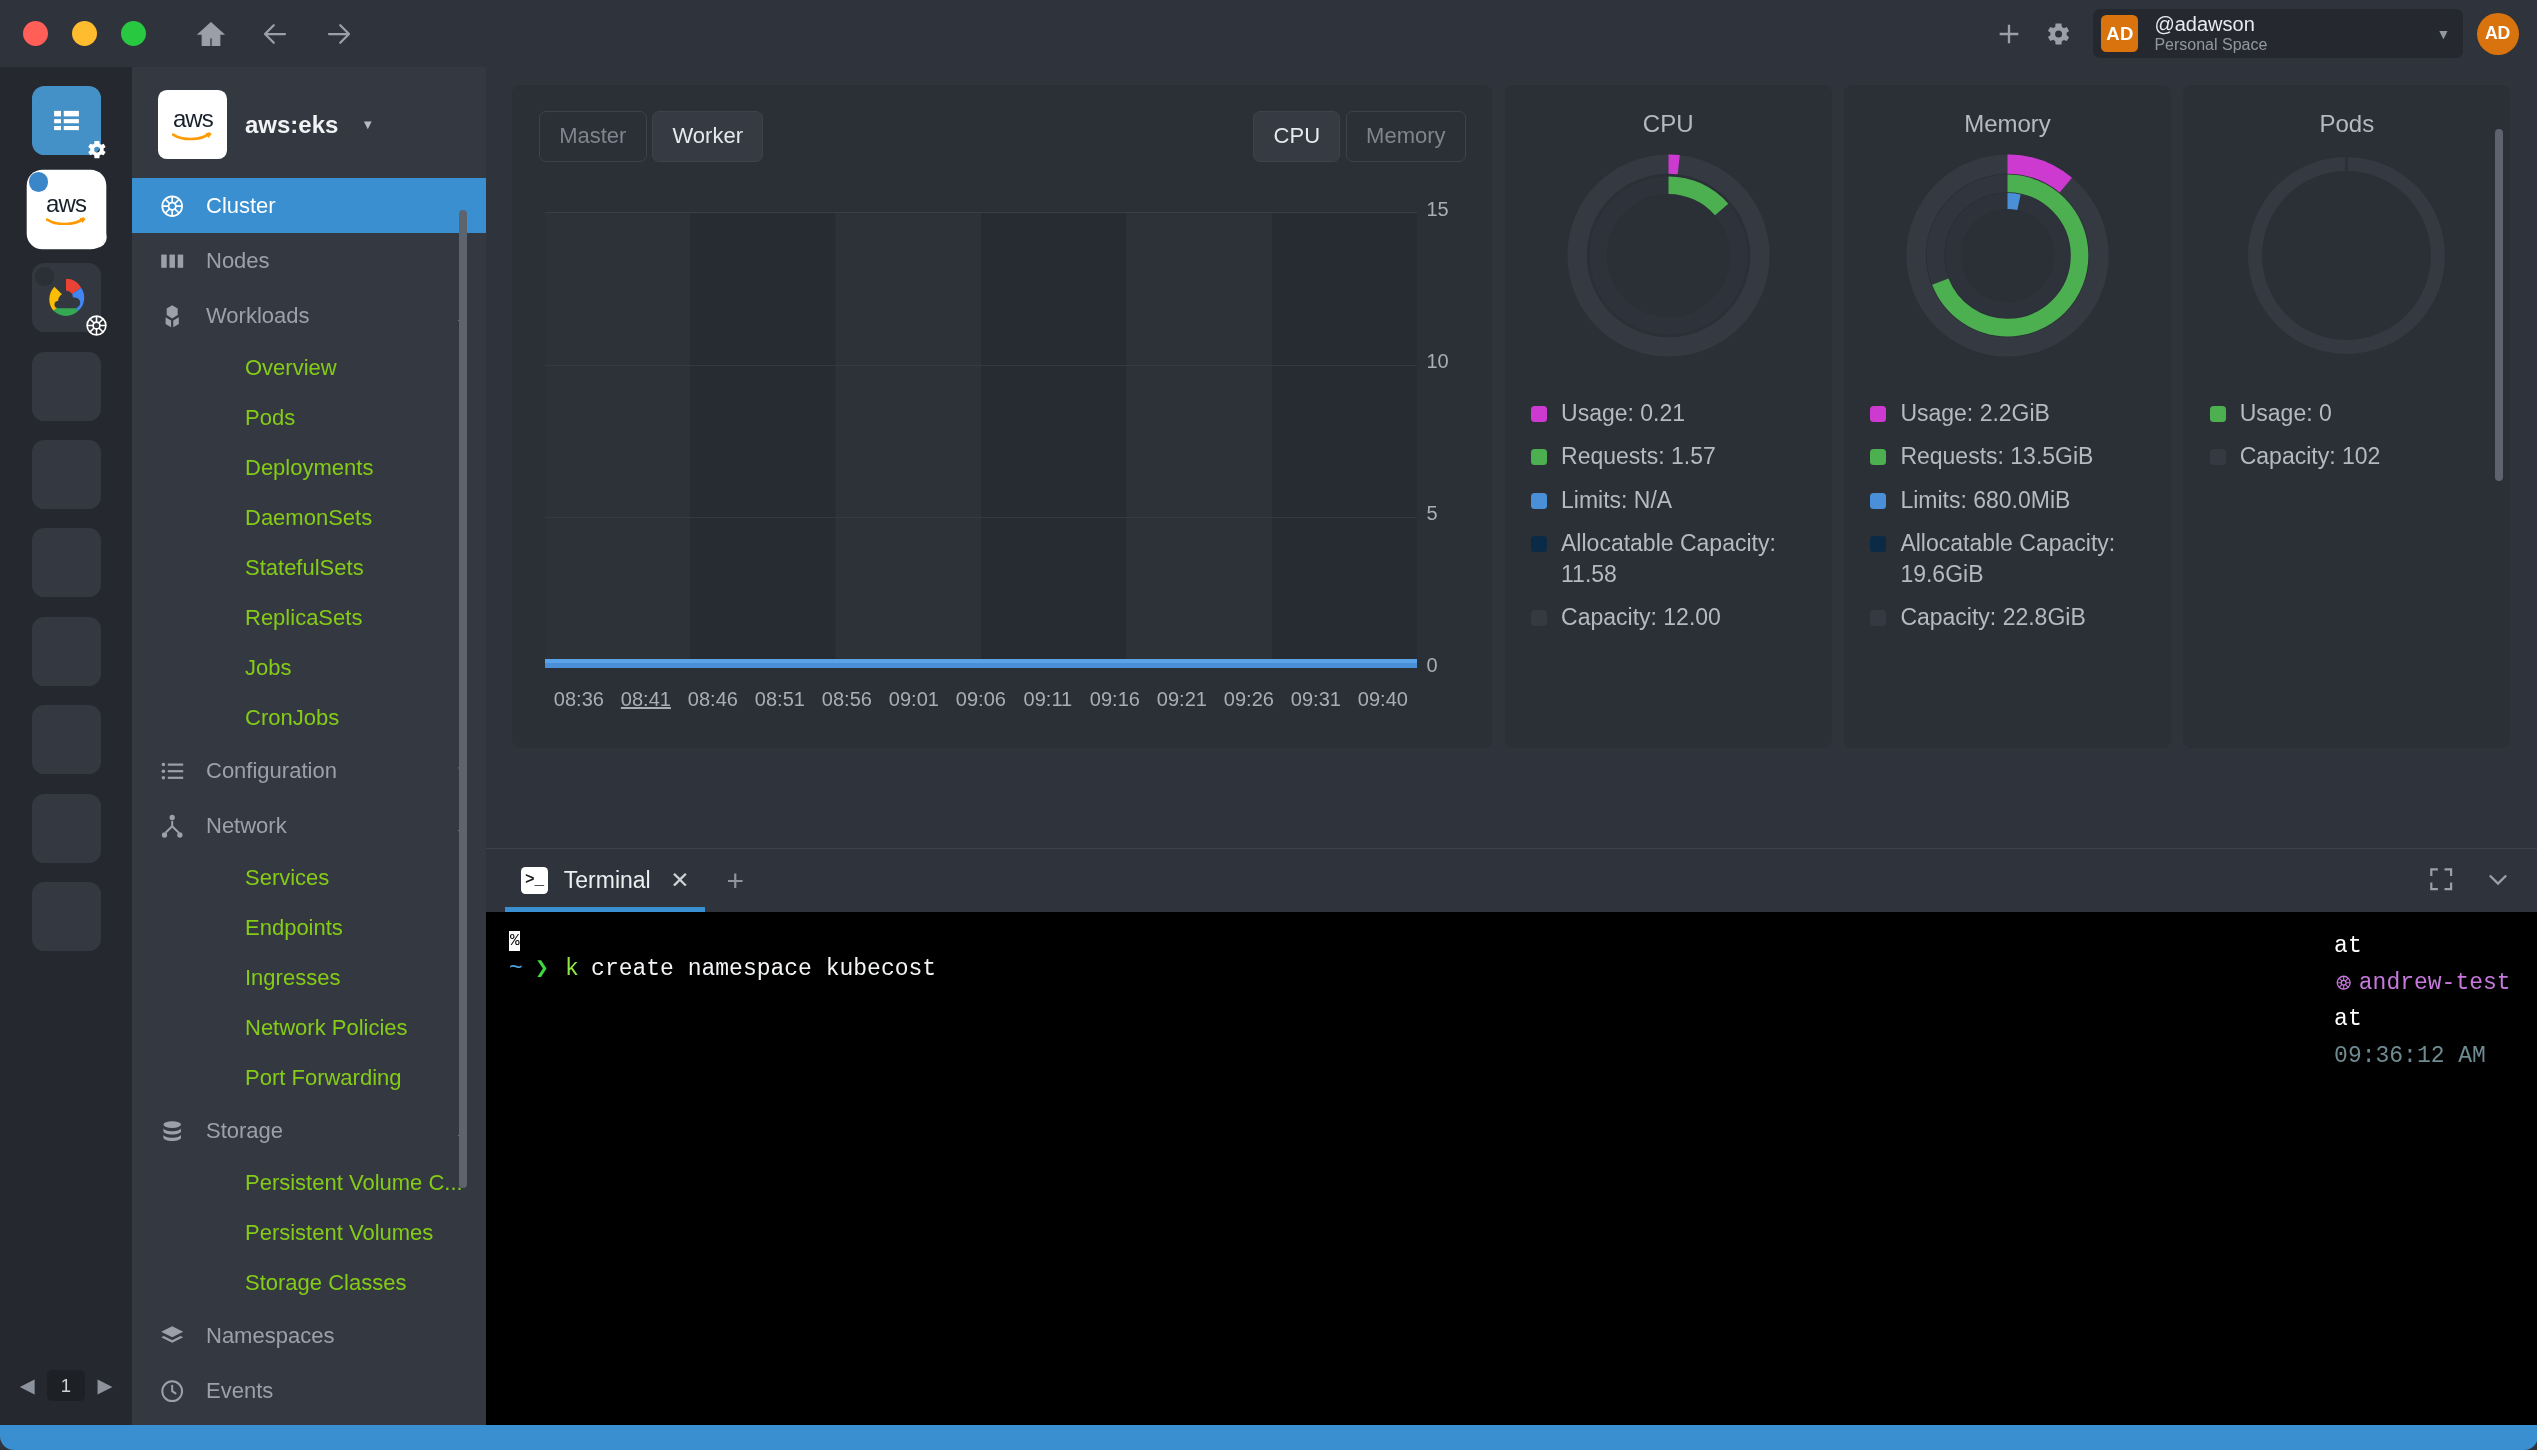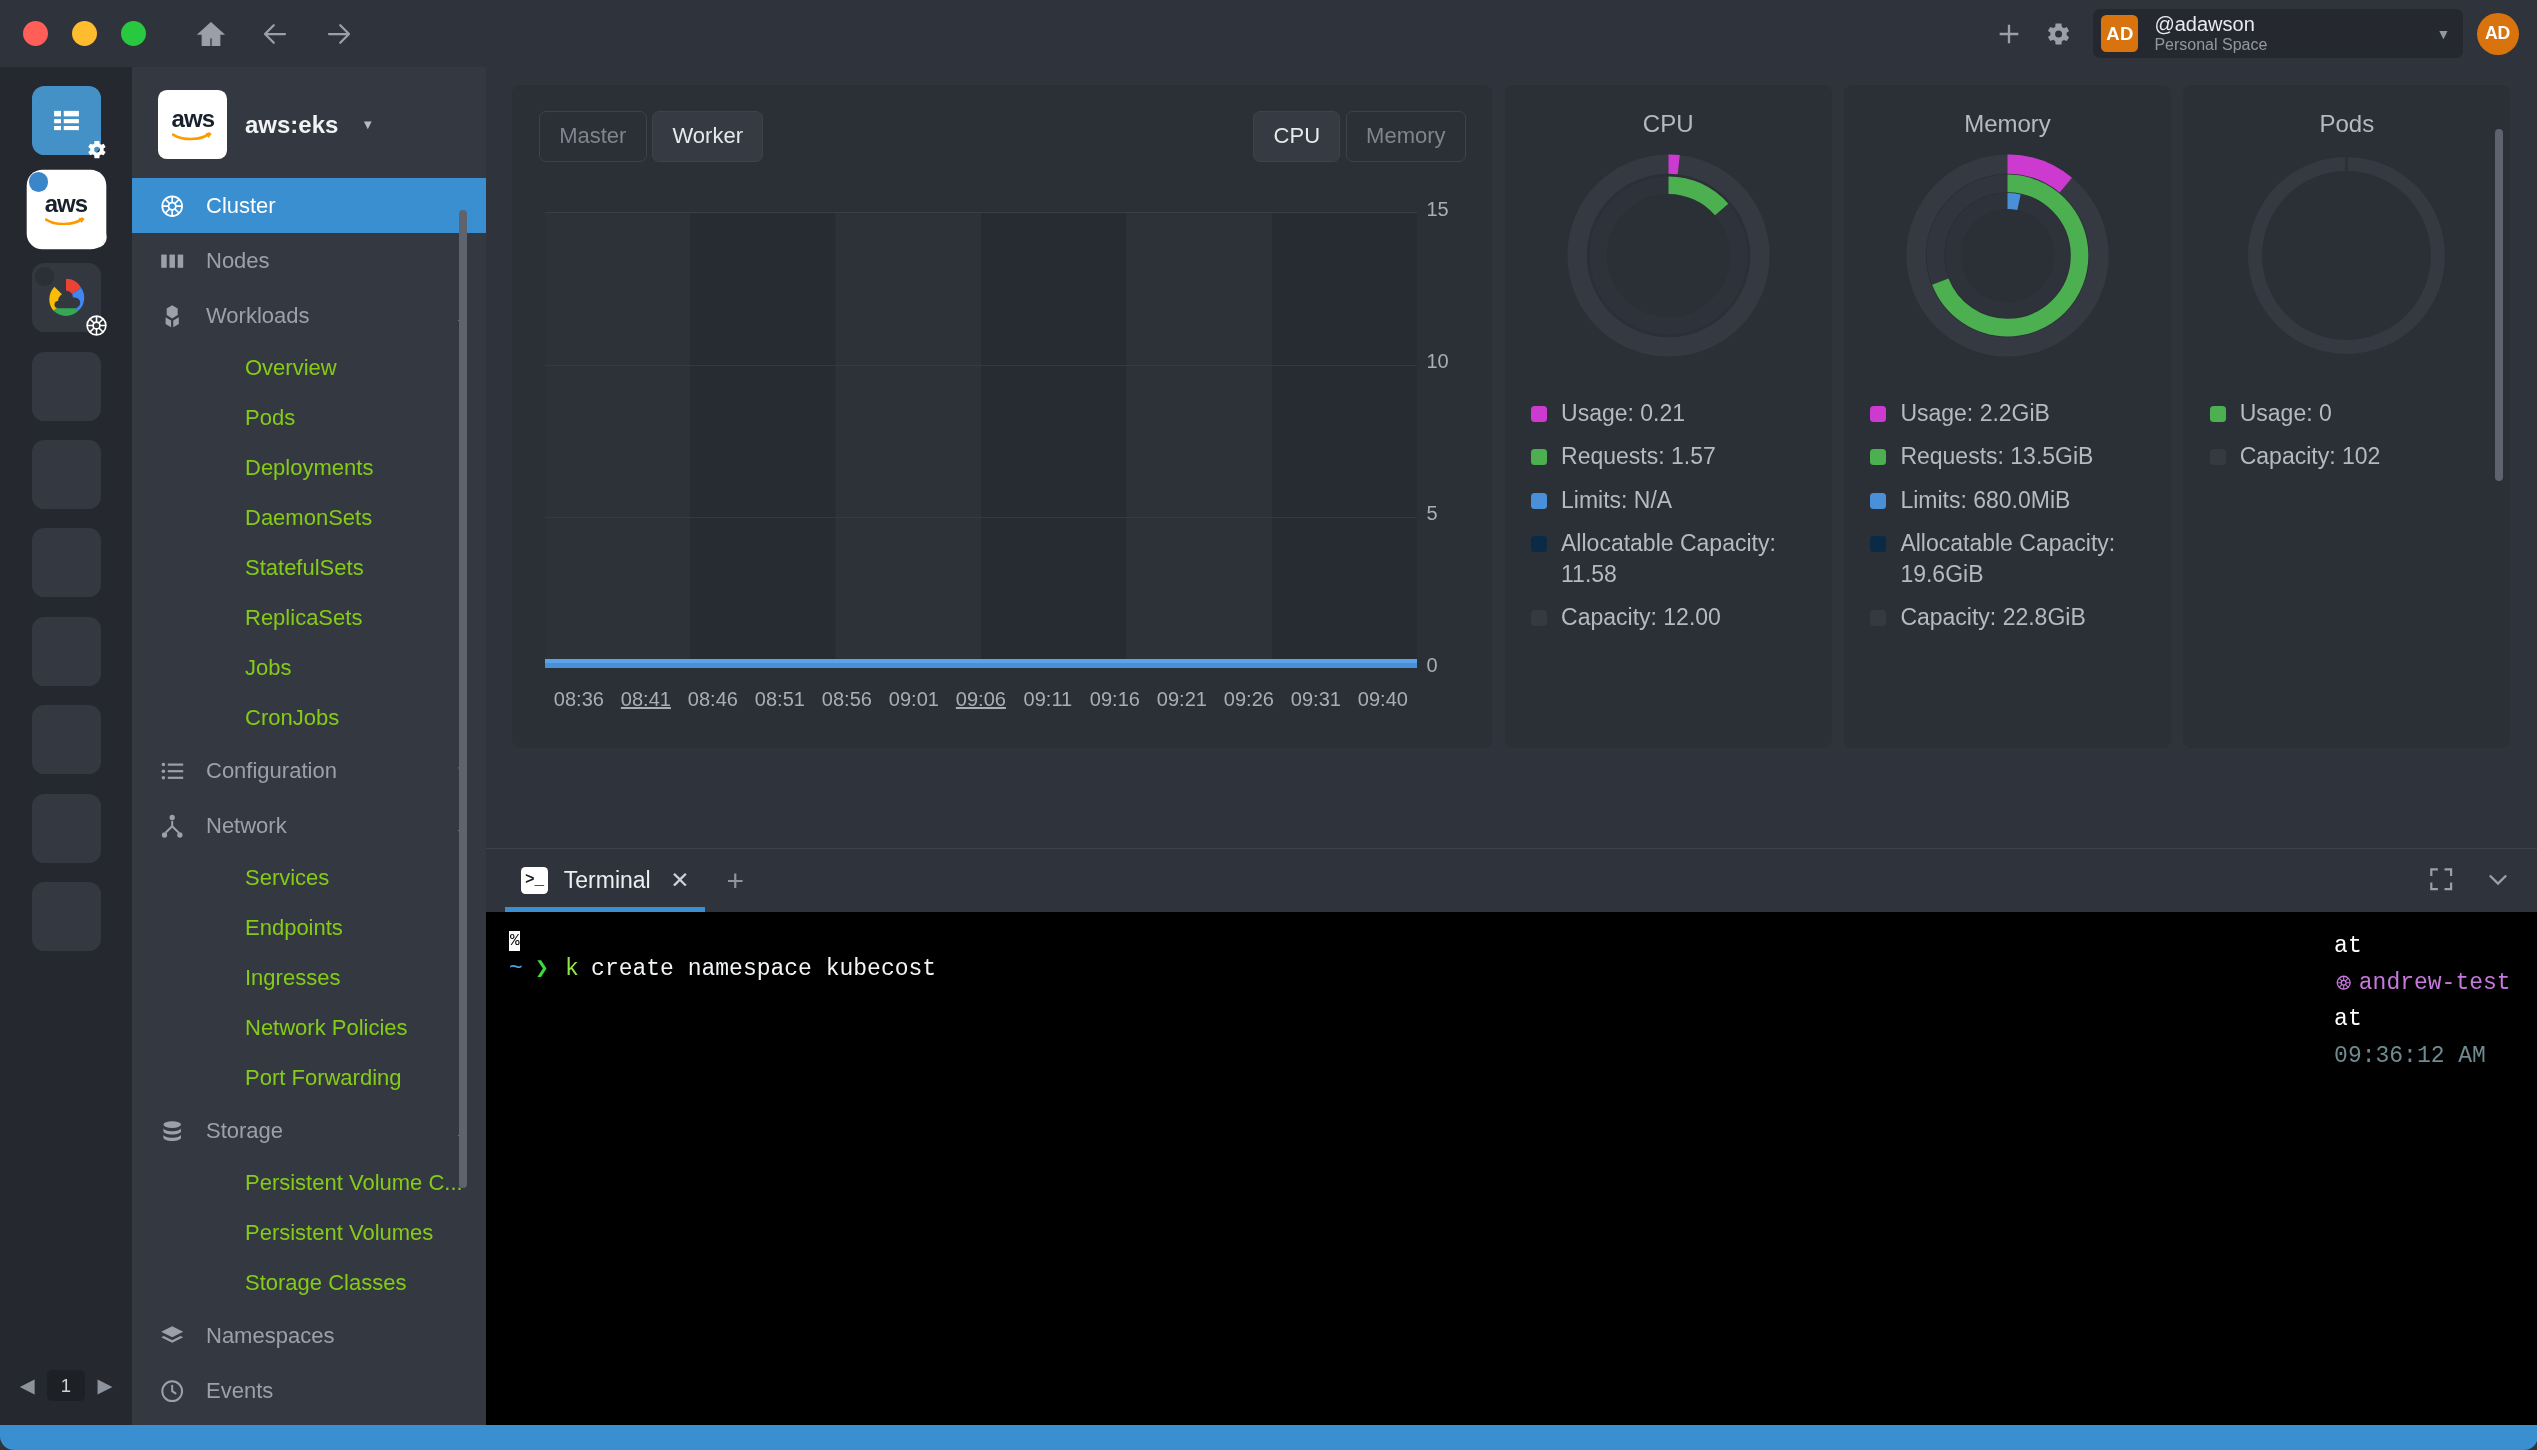--- a/index.html
+++ b/index.html
@@ -79,21 +79,21 @@
   }
   .rail-slot.awstile::after {
     content:''; position:absolute; left:-2.6px; top:-2.6px; width:19.4px; height:19.4px;
     border-radius:50%; background:#3a86c8;
   }
   .rail-slot.gcp { background: #33373f; display:flex; align-items:center; justify-content:center; }
   .rail-slot.gcp::after {
     content:''; position:absolute; left:3.5px; top:3.5px; width:19.4px; height:19.4px;
     border-radius:50%; background:#2b2f36;
   }
-  .aws-logo { font-weight: 700; color:#17202b; font-size: 24px; letter-spacing:-0.9px; line-height:.9; }
+  .aws-logo { font-weight: 400; color:#17202b; font-size: 24px; letter-spacing:-0.9px; line-height:.9; }
   .aws-smile { display:block; width: 41px; height: 9.7px; margin-top:0.9px; }
   .pager {
     position: absolute; left: 0; bottom: 25px; width: 132px;
     display:flex; align-items:center; justify-content:center; gap: 12.3px;
   }
   .pg-arrow { color:#8d939c; font-size: 19.4px; }
   .pg-num {
     background:#1d2025; color:#cfd3d8; border-radius:5.3px;
     padding: 4.4px 14px; font-size: 18.5px;
   }
@@ -508,21 +508,21 @@
               <div class="ylab" style="top: 152px;">10</div>
               <div class="ylab" style="top: 0px;">15</div>
             </div>
           <div class="xaxis" id="xAxis">
               <div class="xtick" style="width: 67px;">08:36</div>
               <div class="xtick" style="width: 67px; text-decoration: underline;">08:41</div>
               <div class="xtick" style="width: 67px;">08:46</div>
               <div class="xtick" style="width: 67px;">08:51</div>
               <div class="xtick" style="width: 67px;">08:56</div>
               <div class="xtick" style="width: 67px;">09:01</div>
-              <div class="xtick" style="width: 67px; text-decoration: underline;">09:06</div>
+              <div class="xtick" style="width: 67px;">09:06</div>
               <div class="xtick" style="width: 67px;">09:11</div>
               <div class="xtick" style="width: 67px;">09:16</div>
               <div class="xtick" style="width: 67px;">09:21</div>
               <div class="xtick" style="width: 67px;">09:26</div>
               <div class="xtick" style="width: 67px;">09:31</div>
               <div class="xtick" style="width: 67px;">09:40</div>
             </div>
         </div>
       </div>
 

